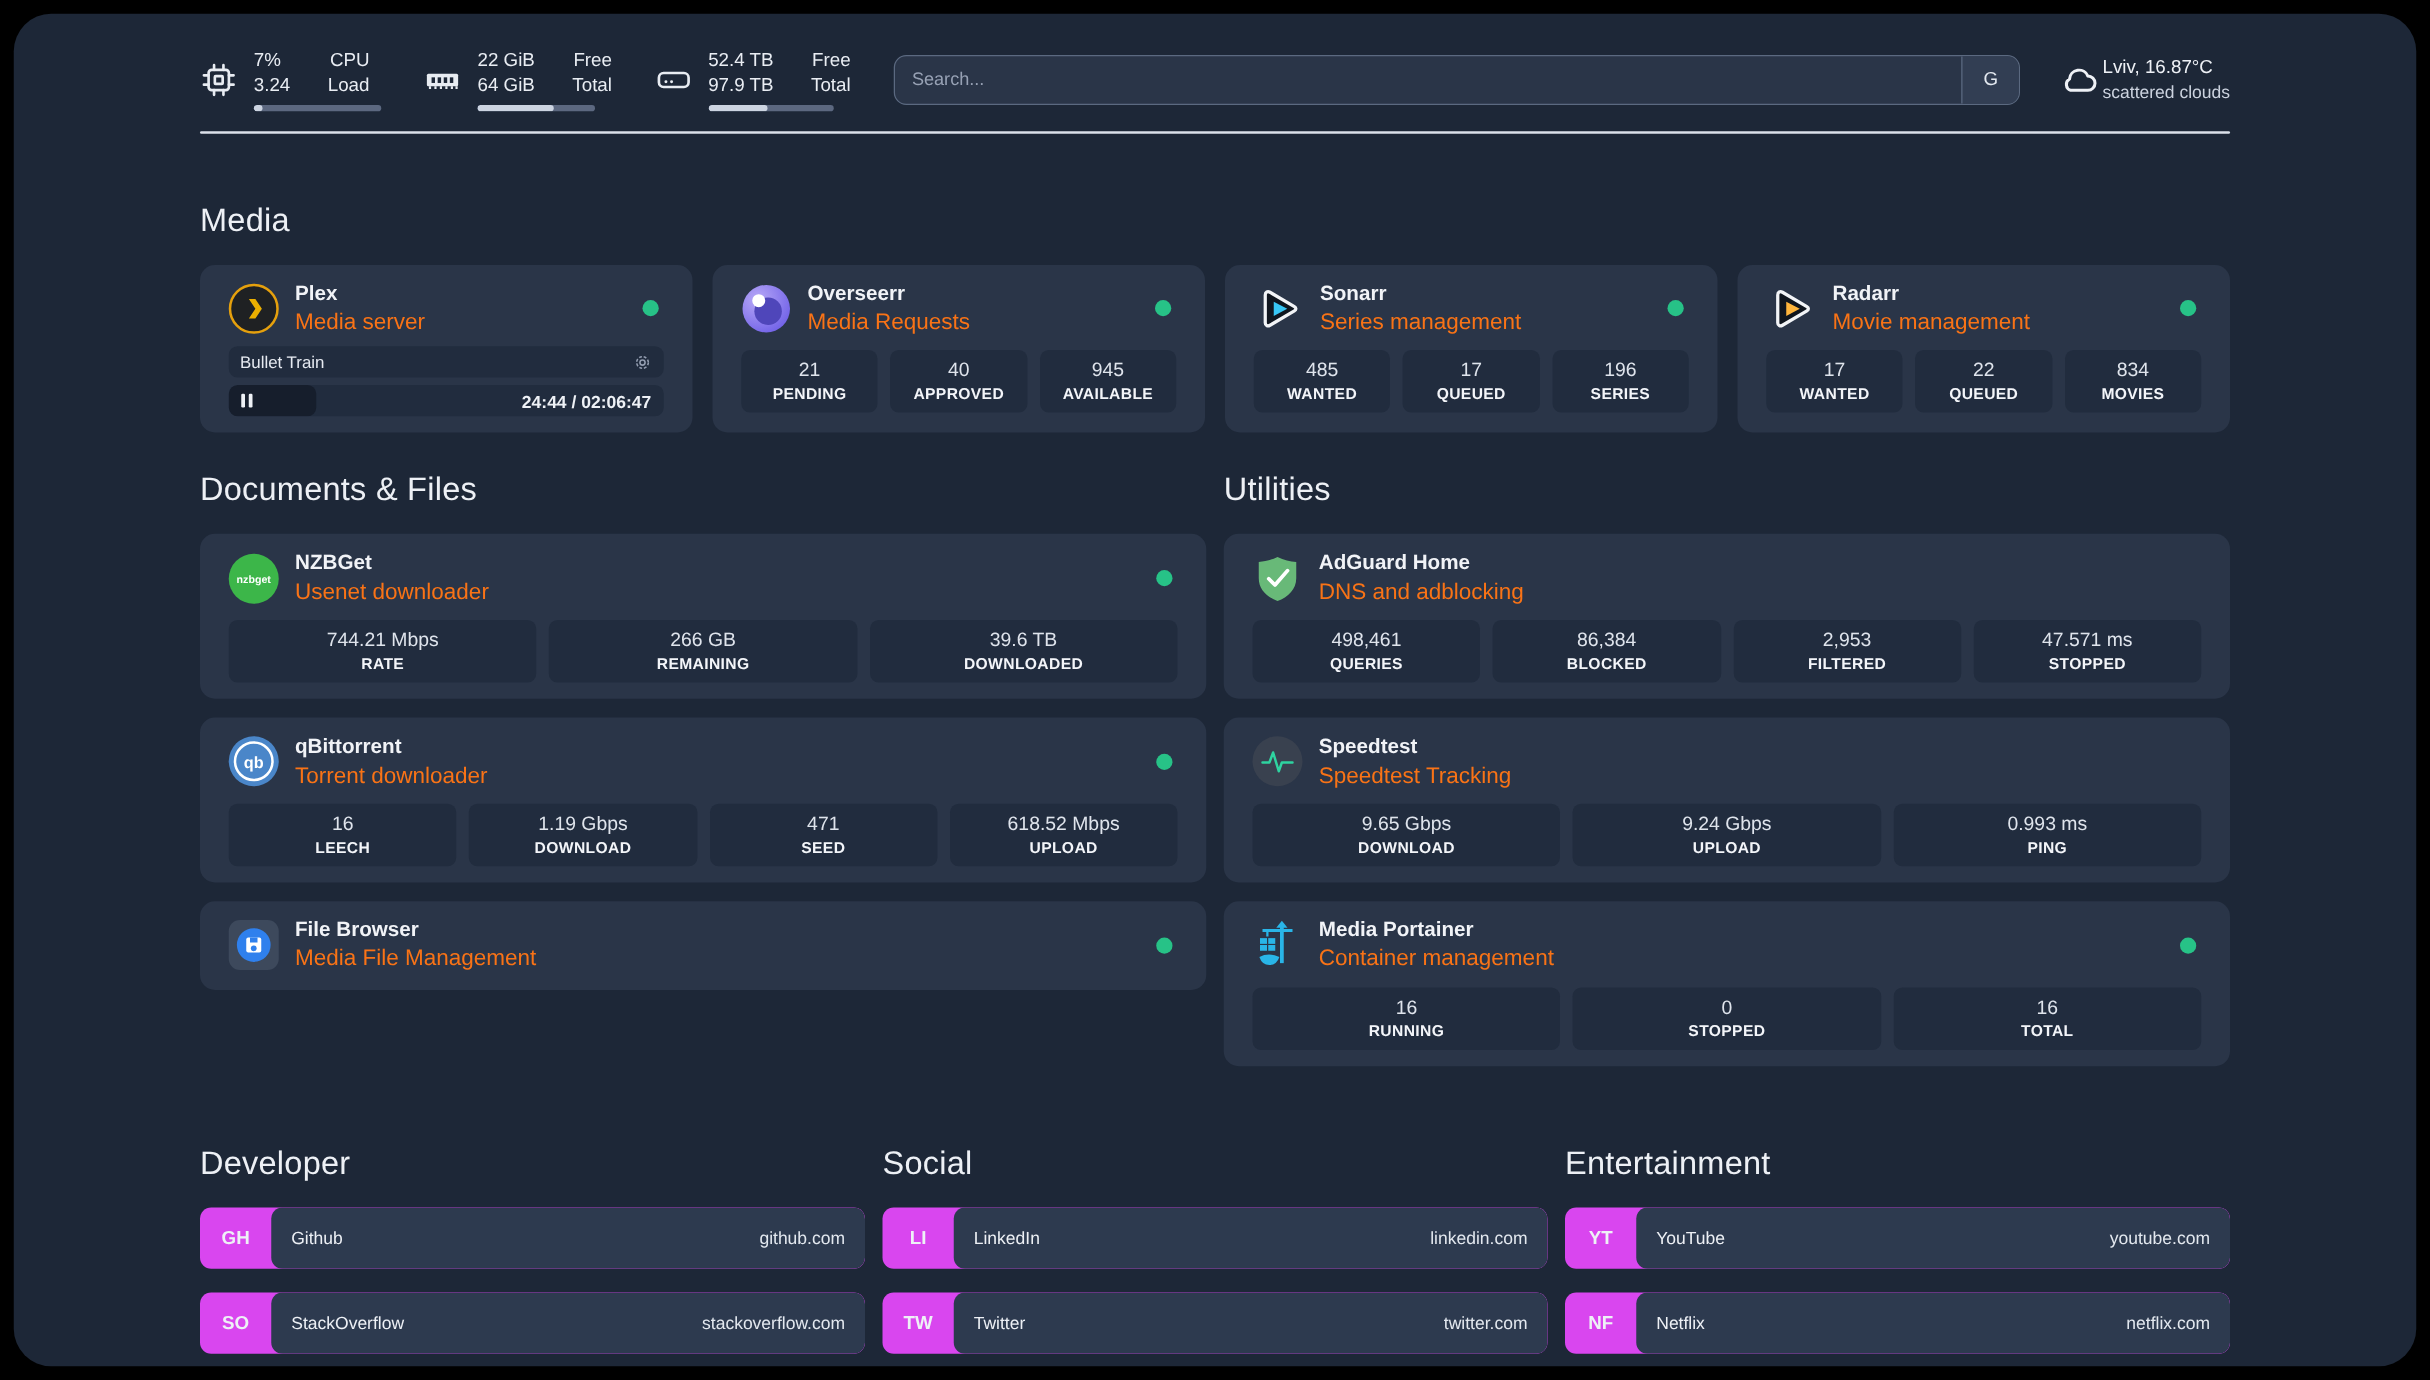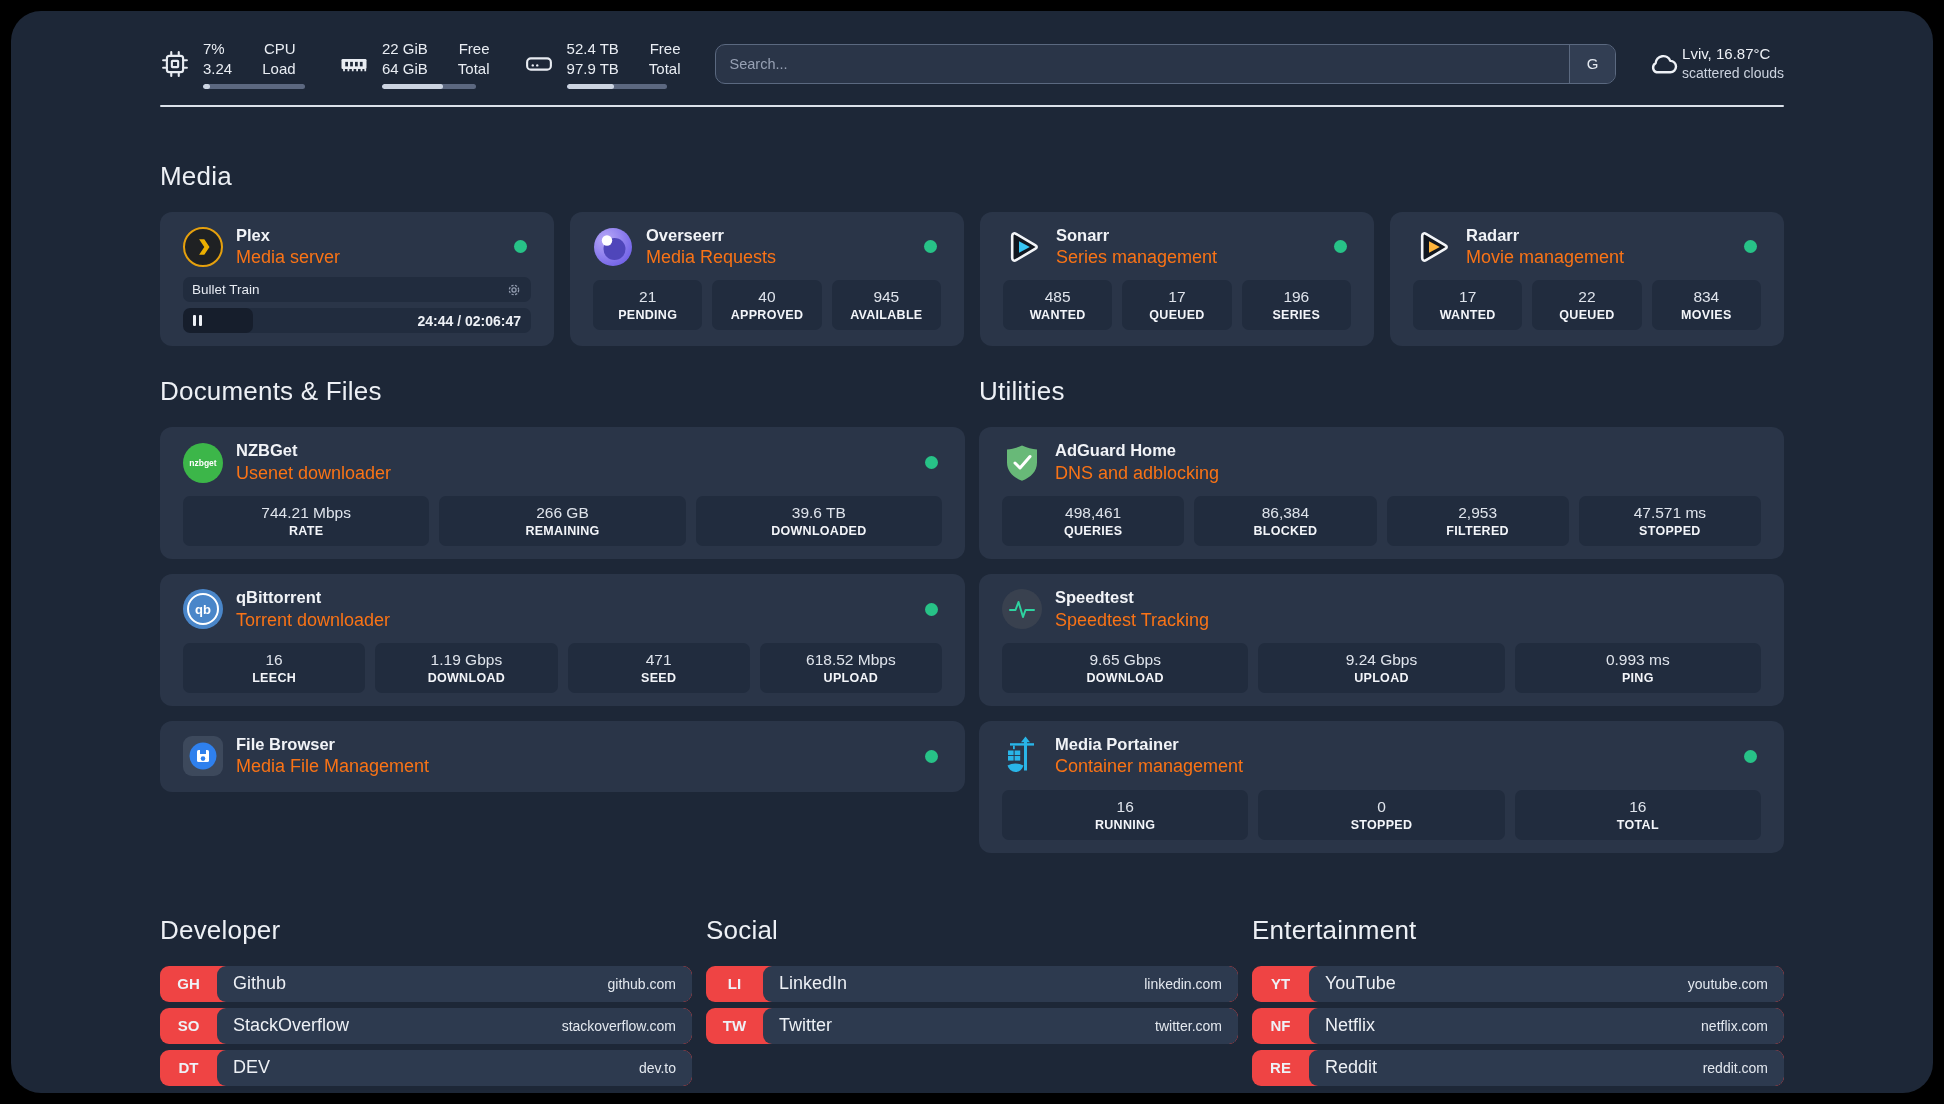--- a/index.html
+++ b/index.html
@@ -71,26 +71,26 @@
 
   
   .plex-bubble { background:#1f2123; border:2px solid #e5a00d; border-radius:50%; }
   .nzb-bubble { background:#3cb649; border-radius:50%; color:#fff; font-size:8.5px; font-weight:700; }
   .qb-bubble { background:#4a86c9; border-radius:50%; }
   .fb-bubble { background:#3d495c; border-radius:9px; }
   .st-bubble { background:#39414f; border-radius:50%; }
 
   
   .links { display:grid; grid-template-columns:1fr 1fr 1fr; gap:14px; margin-top:62px; padding-bottom:40px; }
-  .link-row { display:flex; align-items:stretch; height:36px; background:#ef4444; border-radius:9px;
-    margin-bottom:6px; cursor:pointer; overflow:hidden; }
+  .link-row { display:flex; align-items:stretch; height:49px; background:#d946ef; border-radius:9px;
+    margin-bottom:19px; cursor:pointer; overflow:hidden; }
   .link-abbr { width:57px; display:flex; align-items:center; justify-content:center;
     color:#eef1f6; font-size:15px; font-weight:600; }
   .link-body { flex:1; display:flex; align-items:center; background:#2d3a4f; border-radius:9px; padding:0 16px; }
-  .link-name { color:#edf0f5; font-size:18px; }
+  .link-name { color:#edf0f5; font-size:14px; }
   .link-url { margin-left:auto; color:#e3e8ef; font-size:14px; }
 </style>
 </head>
 <body>
 
 <div class="frame">
   <div class="container">
 
     <div class="topbar">
       <div class="sysstats">

